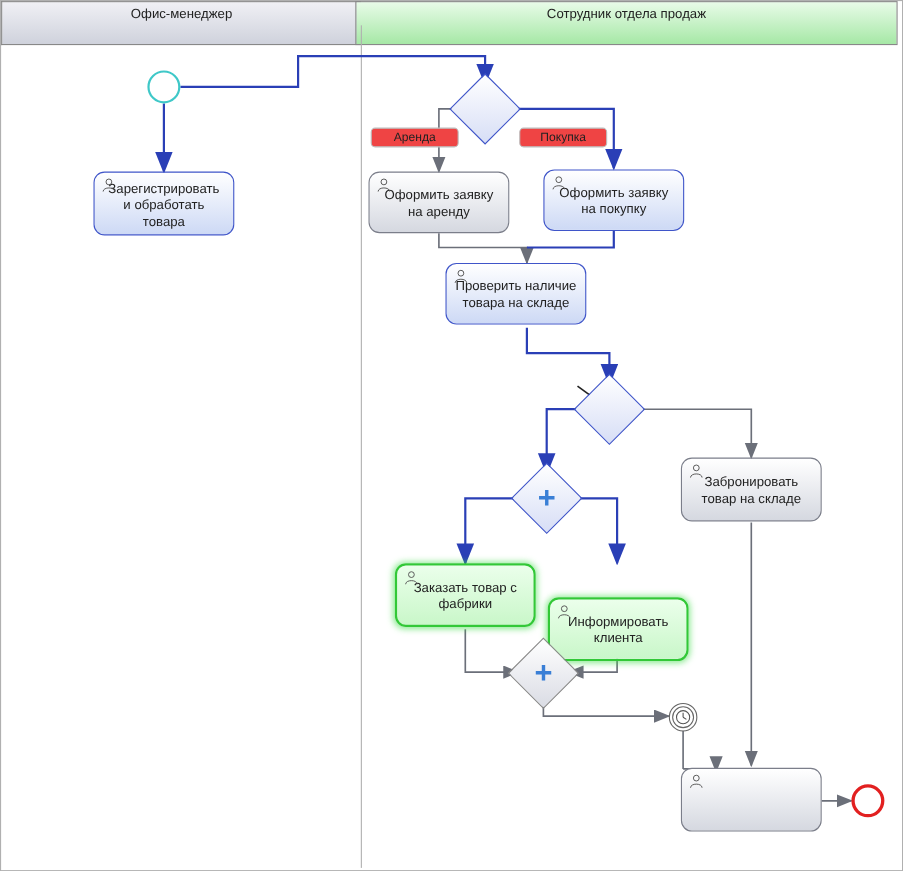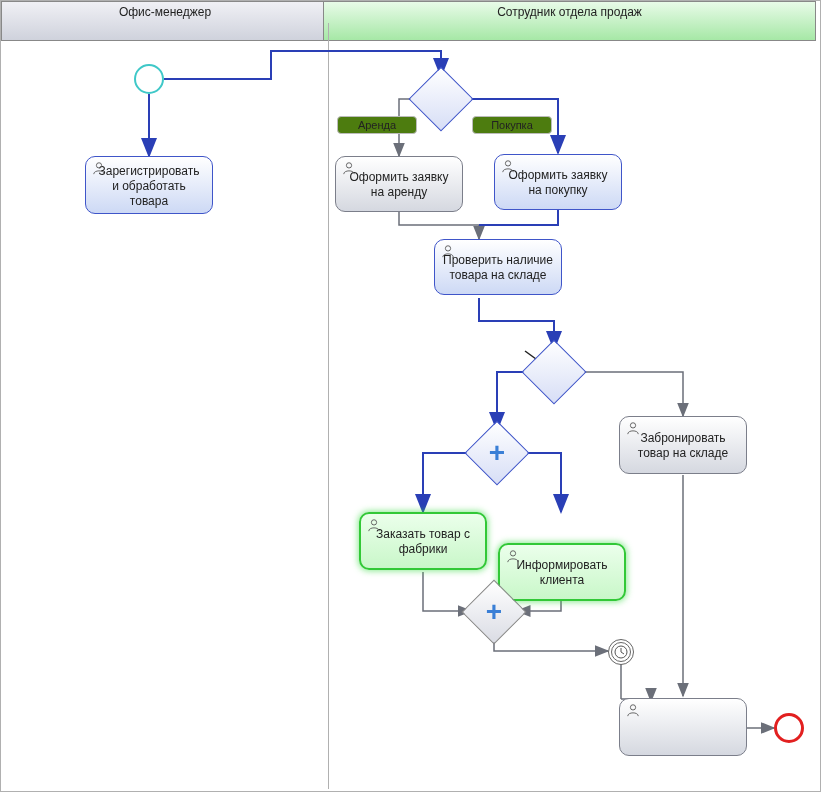--- a/index.html
+++ b/index.html
@@ -143,21 +143,21 @@
     background: #fff;
     display: flex; align-items: center; justify-content: center;
     font-size: 12px;
     color: #555;
   }
 
   
   .flow-label {
     position: absolute;
     width: 80px;
-    background: #4d7c0f;
+    background: #ef4444;
     border: 1px solid #bcbcbc;
     border-radius: 4px;
     font-size: 11px;
     text-align: center;
     padding: 2px 4px;
     box-sizing: border-box;
   }
 
 </style>
 </head>
@@ -243,21 +243,21 @@
   </div>
 
   <div class="task blue" style="left:493px; top:153px; height:56px;justify-content:flex-end;">
     <svg class="user-icon" viewBox="0 0 16 16">
       <circle cx="8" cy="5" r="3" fill="none" stroke="#555"></circle>
       <path d="M2,15 C2,10 14,10 14,15" fill="none" stroke="#555"></path>
     </svg>
     <span>Оформить заявку на покупку</span>
   </div>
 
-  <div class="task blue" style="left:433px; top:238px; height:52px;">
+  <div class="task blue" style="left:404px; top:238px; height:52px;">
     <svg class="user-icon" viewBox="0 0 16 16">
       <circle cx="8" cy="5" r="3" fill="none" stroke="#555"></circle>
       <path d="M2,15 C2,10 14,10 14,15" fill="none" stroke="#555"></path>
     </svg>
     <span>Проверить наличие товара на складе</span>
   </div>
 
   <div class="gateway" style="left:530px; top:348px;">
     <div class="diamond"></div>
   </div>

